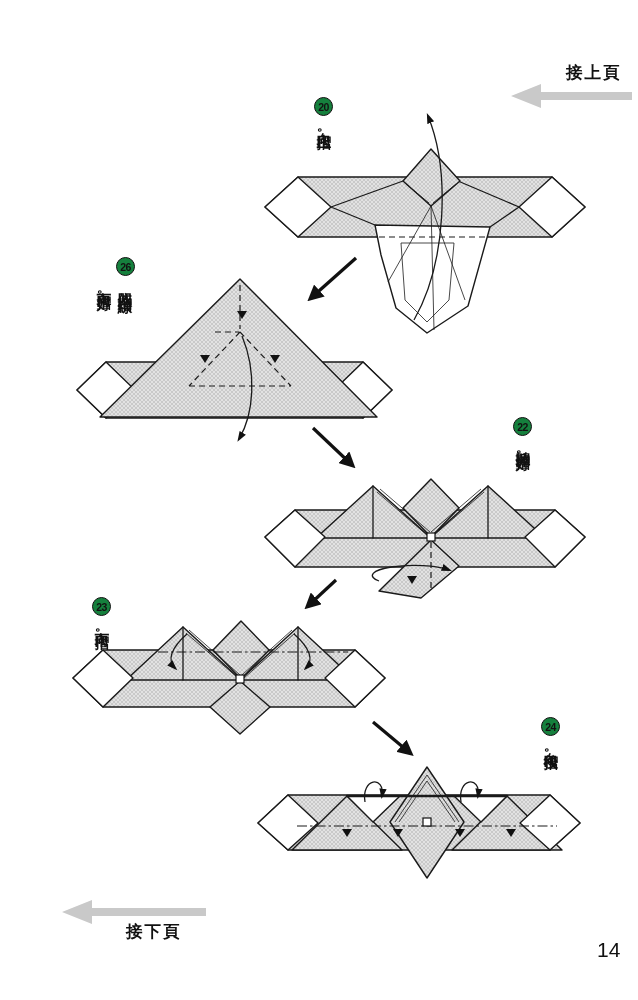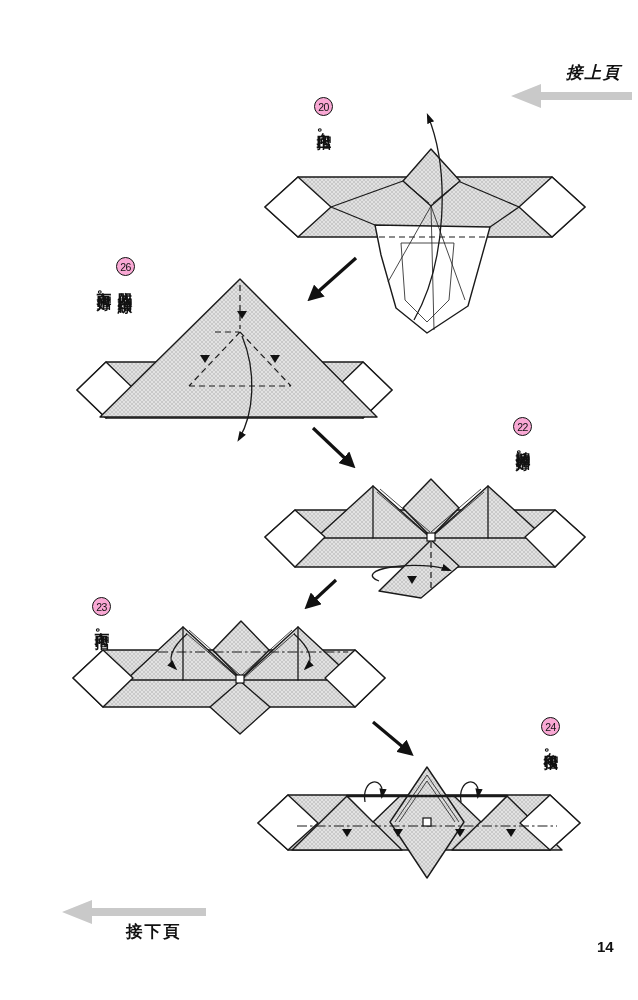--- a/index.html
+++ b/index.html
@@ -8,32 +8,32 @@
     background:#ffffff; overflow:hidden;
     font-family:"Liberation Sans", sans-serif; color:#111;
   }
   svg.layer { position:absolute; left:0; top:0; }
 
   
   .vlabel { position:absolute; display:flex; flex-direction:column; align-items:center; gap:4px; }
   .vlabel.right-badge { align-items:flex-end; }
   .badge {
     width:19px; height:19px; box-sizing:border-box;
-    border:1.7px solid #111; border-radius:50%; background:#f9a8d4;
+    border:1.7px solid #111; border-radius:50%; background:#15803d;
     display:flex; align-items:center; justify-content:center;
-    font-size:10.5px; font-weight:normal; letter-spacing:-0.5px;
+    font-size:10.5px; font-weight:bold; letter-spacing:-0.5px;
   }
   .vtext {
     writing-mode:vertical-rl; text-orientation:upright;
     font-size:14.5px; font-weight:700; line-height:21px; letter-spacing:2px;
   }
   .vtext span { display:block; }
 
   .hlabel { position:absolute; font-size:16.5px; font-weight:700; letter-spacing:2px; }
-  .pagenum { position:absolute; font-size:15px; font-weight:bold; }
+  .pagenum { position:absolute; font-size:21px; font-weight:normal; }
 
   
   .fH { fill:url(#ht); stroke:#1a1a1a; stroke-width:1.4; stroke-linejoin:round; }
   .fW { fill:#ffffff; stroke:#1a1a1a; stroke-width:1.4; stroke-linejoin:round; }
   .ln { fill:none; stroke:#1a1a1a; stroke-width:1.3; stroke-linecap:round; }
   .thin { fill:none; stroke:#1a1a1a; stroke-width:0.8; }
   .dash { fill:none; stroke:#1a1a1a; stroke-width:1.2; stroke-dasharray:6 4; }
   .mdash { fill:none; stroke:#1a1a1a; stroke-width:1.2; stroke-dasharray:10 3 2.5 3; }
   .conn { fill:none; stroke:#111; stroke-width:3.2; }
   .curve { fill:none; stroke:#1a1a1a; stroke-width:1.3; }
@@ -160,21 +160,21 @@
       <polygon class="mark" points="342,829 352,829 347,837"></polygon>
       <polygon class="mark" points="393,829 403,829 398,837"></polygon>
       <polygon class="mark" points="455,829 465,829 460,837"></polygon>
       <polygon class="mark" points="506,829 516,829 511,837"></polygon>
       <rect class="knot" x="423" y="818" width="8" height="8"></rect>
       <path class="curve" d="M365 802 C 361 778 385 775 382 796" marker-end="url(#ahS)"></path>
       <path class="curve" d="M461 802 C 457 778 481 775 478 796" marker-end="url(#ahS)"></path>
     </g>
   </svg>
 
-  <div class="hlabel" style="left:566px; top:62px;font-style:italic;">接上頁</div>
+  <div class="hlabel" style="left:566px; top:62px;">接上頁</div>
 
   <div class="vlabel" style="left:313px; top:97px;">
     <div class="badge">20</div>
     <div class="vtext">
       <span>向上摺。</span>
     </div>
   </div>
 
   <div class="vlabel right-badge" style="left:93px; top:257px;">
     <div class="badge">26</div>

